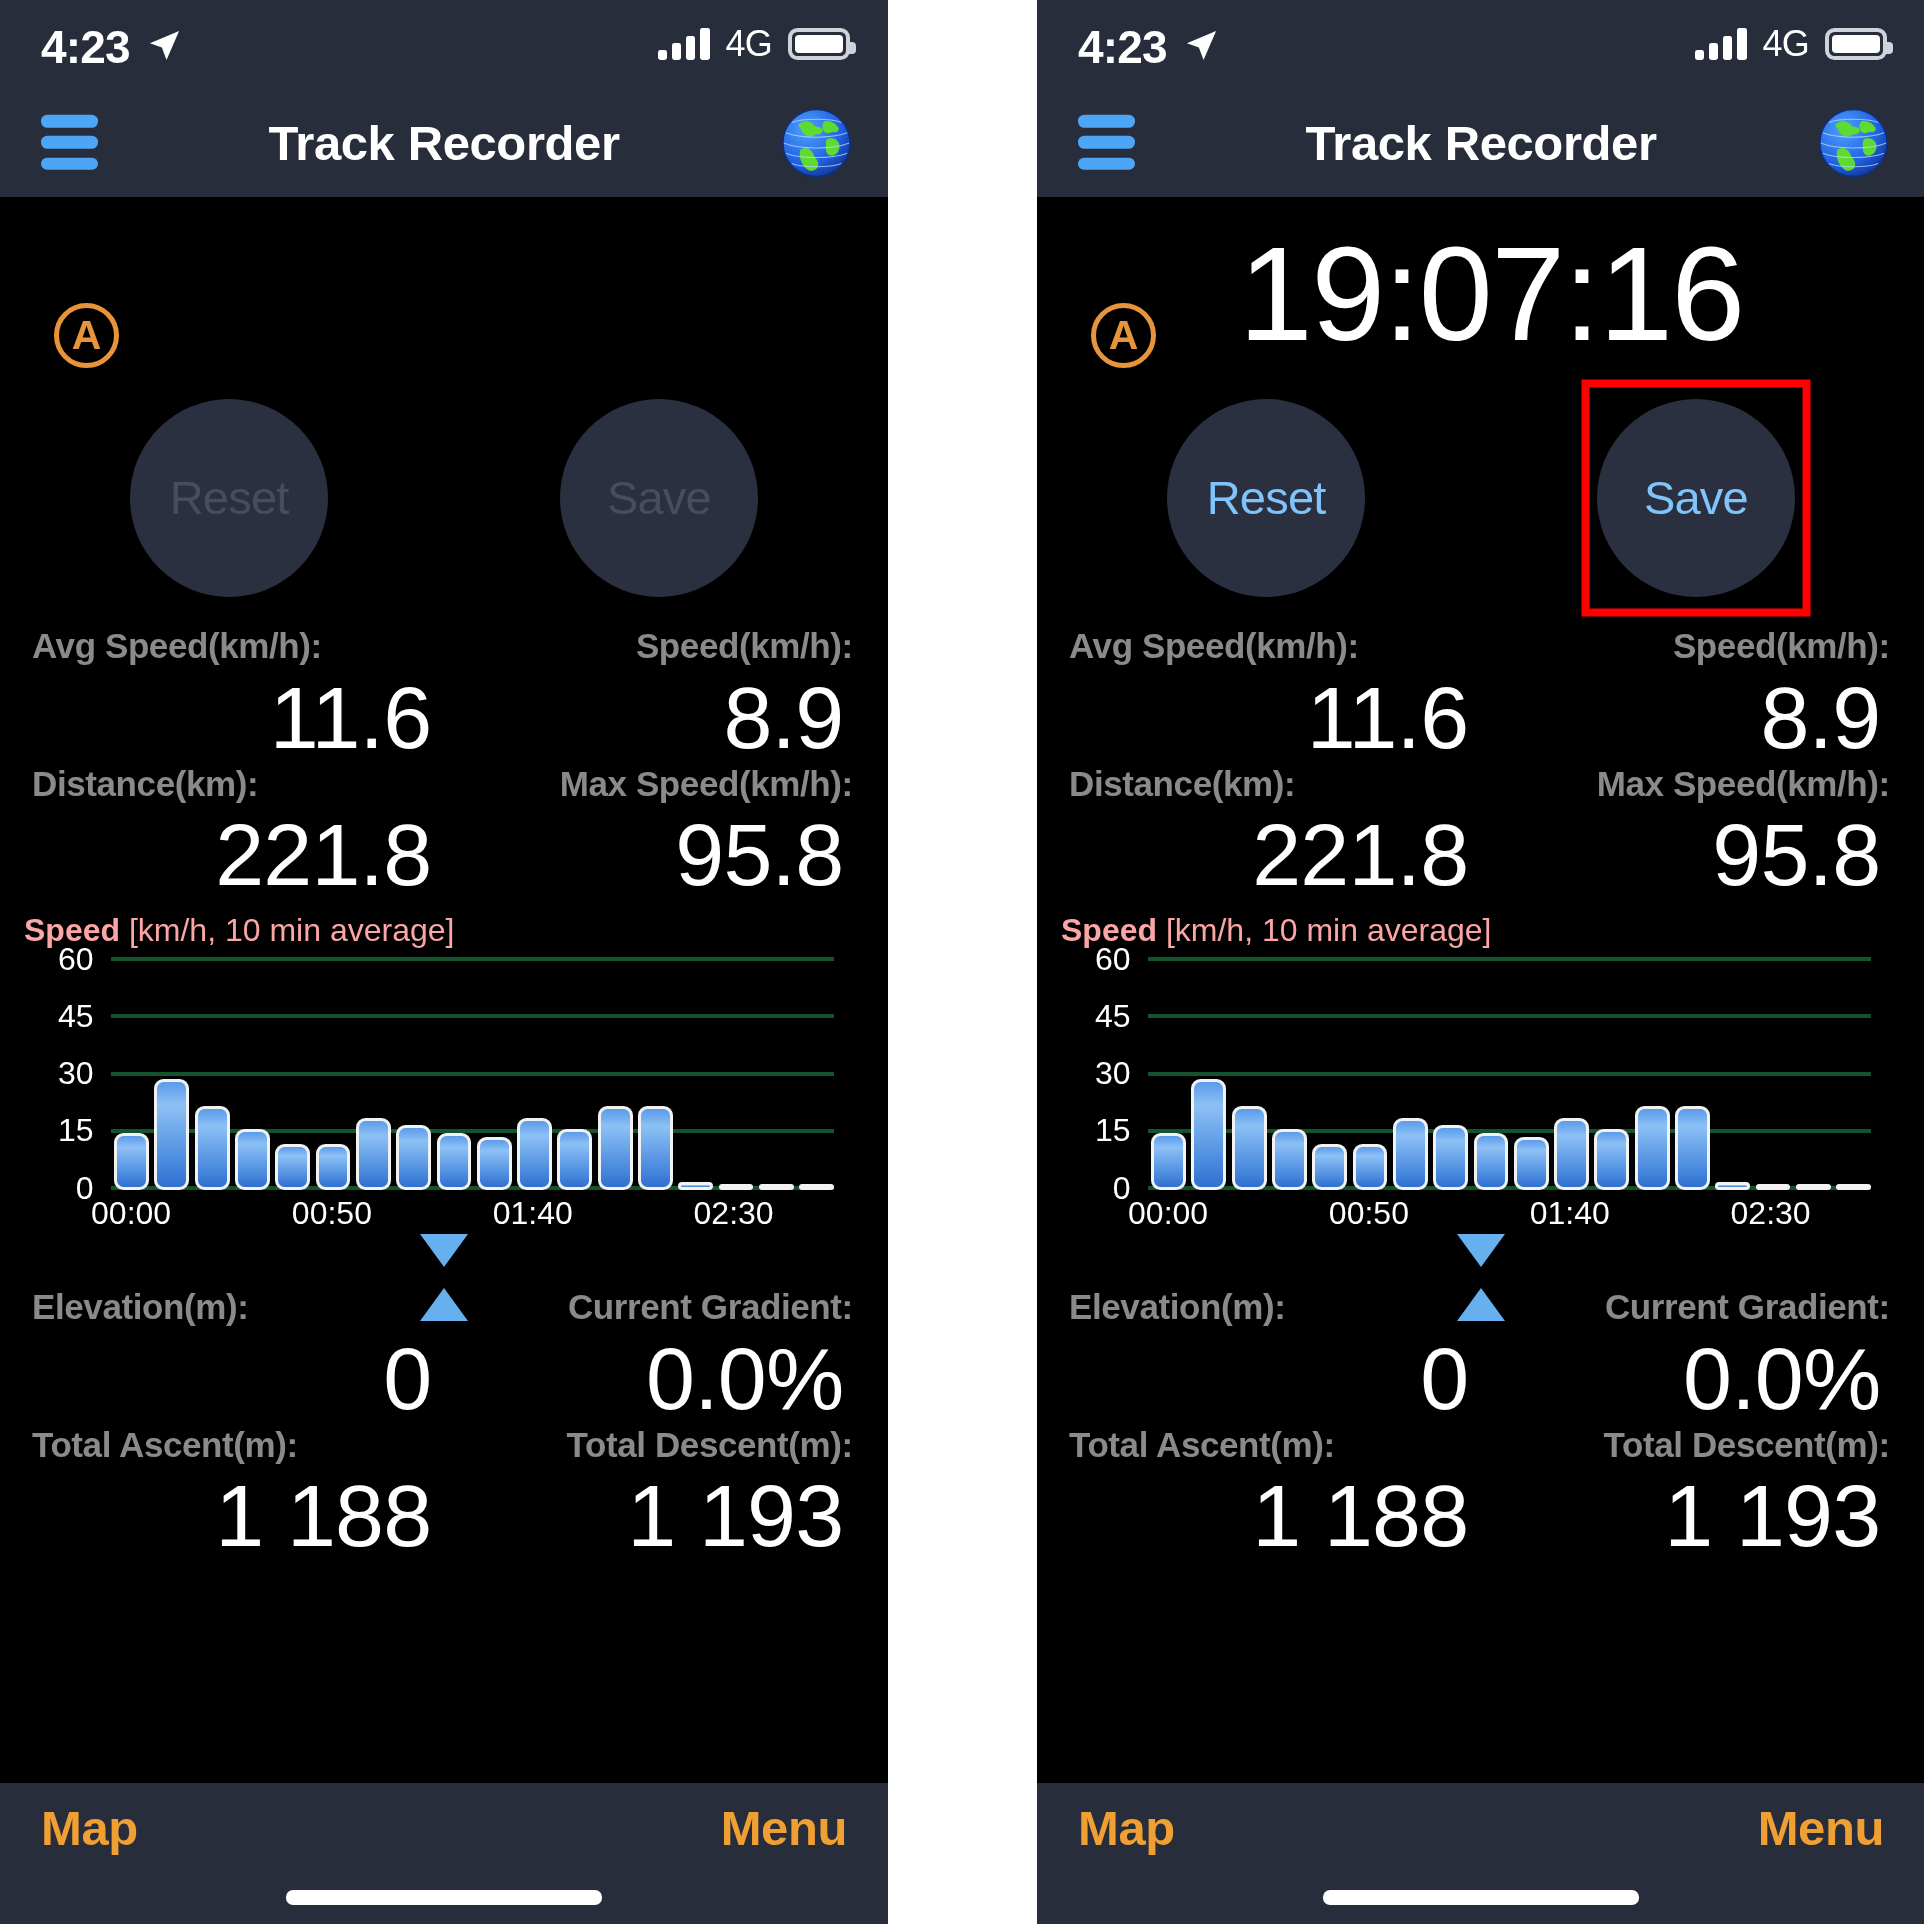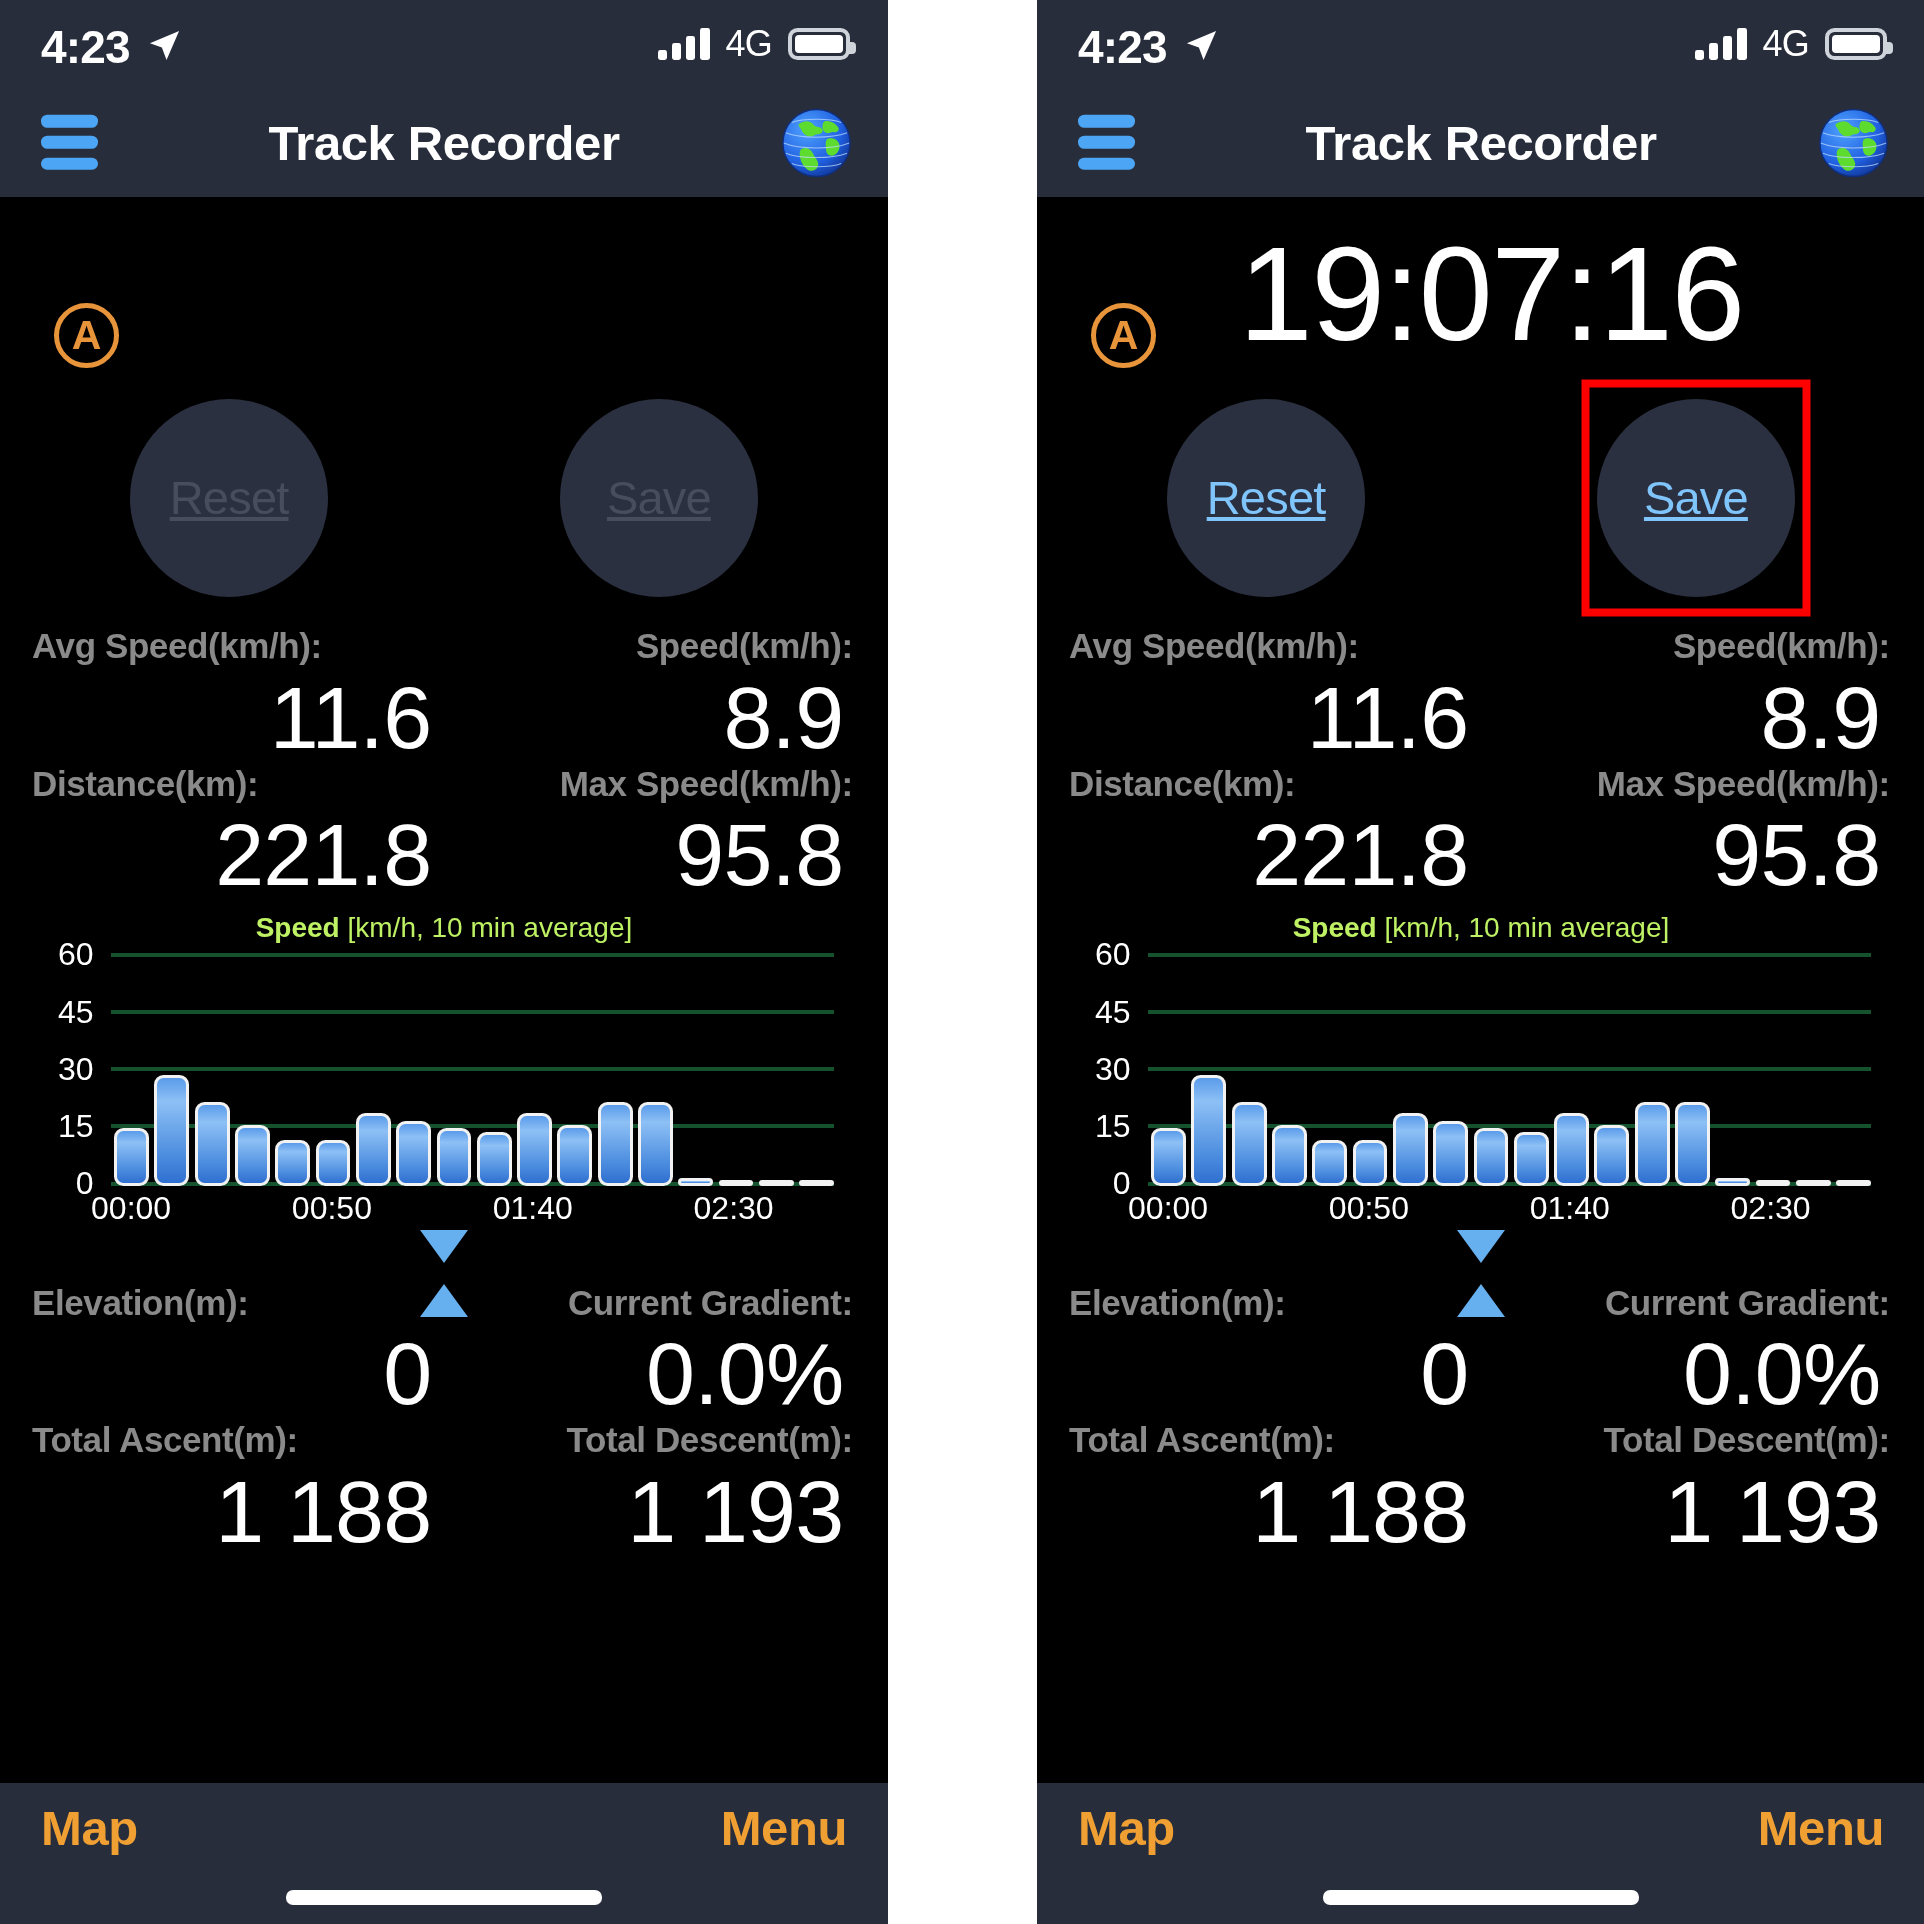--- a/index.html
+++ b/index.html
@@ -152,21 +152,20 @@
     padding: 0 14.2px;
   }
   .btn-wrap { position: relative; width: 229px; height: 237px; display:flex; align-items:center; justify-content:center;}
   .circle-btn {
     width: 198px; height: 198px;
     border-radius: 50%;
     background: #2b3040;
     display: flex; align-items: center; justify-content: center;
     font-size: 47px;
     letter-spacing: -0.8px;
-    text-decoration: underline;
   }
   .circle-btn.enabled { color: #7fc4fb; }
   .circle-btn.disabled { color: #474d5d; }
   .hl-box {
     position: absolute;
     left: 50%; top: 50%;
     transform: translate(-50%, -50%);
     width: 229px; height: 237px;
     border: 8px solid #ff0000;
     pointer-events: none;
@@ -193,23 +192,22 @@
     letter-spacing: -0.8px;
   }
   .stat-cell.left .stat-label { text-align: left; }
   .stat-cell.right .stat-label { text-align: right; padding-right: 3.2px; }
   .stat-row.r1 { margin-top: 11px; }
   .stat-row.r2 { margin-top: -4.7px; }
 
   
   .chart-block { margin-top: 6.3px; padding: 0 24px; }
   .chart-title {
-    text-align: center;
-    color: #bef264;
-    font-size: 28px;
+    color: #fca5a5;
+    font-size: 32px;
     line-height: 1.1;
   }
   .chart-title b { font-weight: bold; }
   .chart-title span { font-weight: 400; }
   .plot {
     position: relative;
     height: 229px;
     margin-top: 12.6px;
     margin-left: 87px;
     margin-right: 30px;

